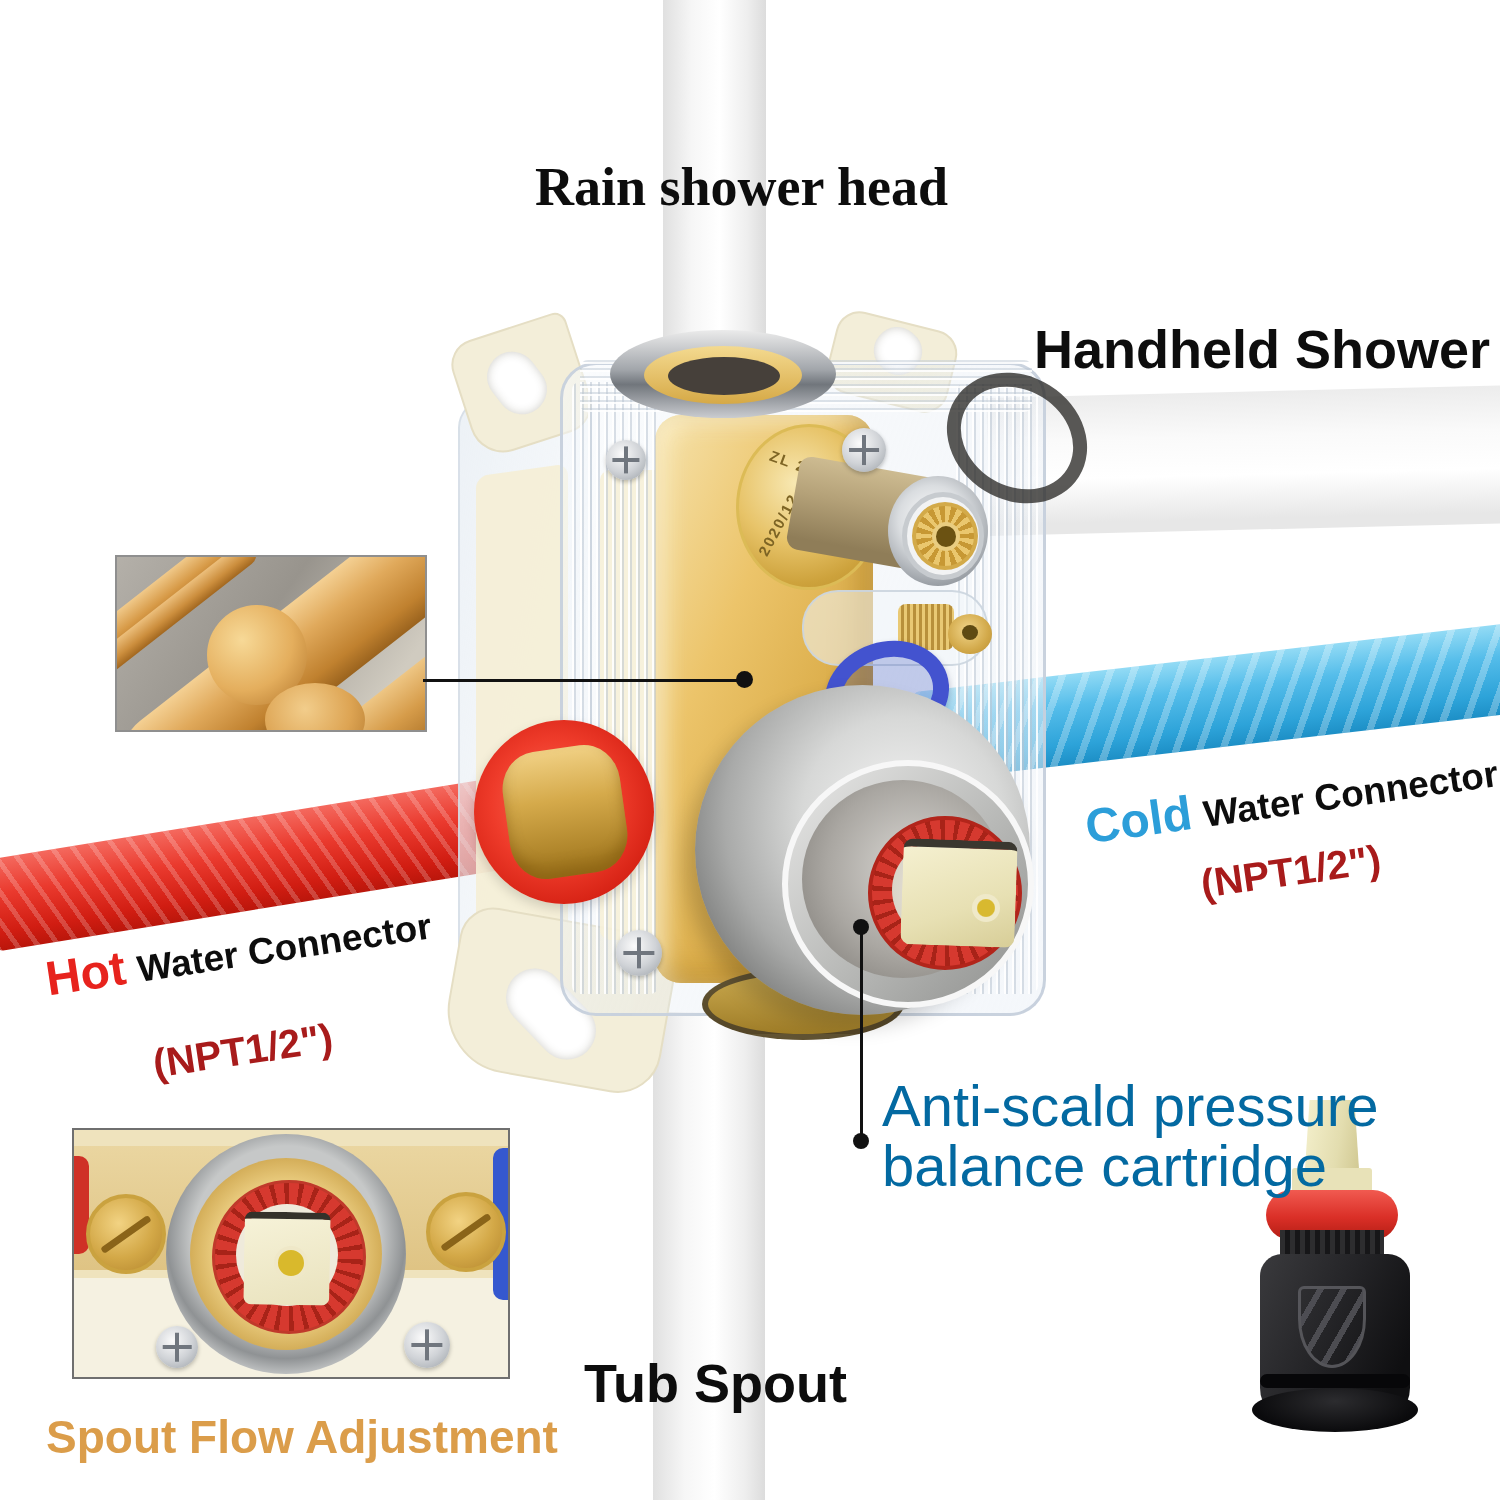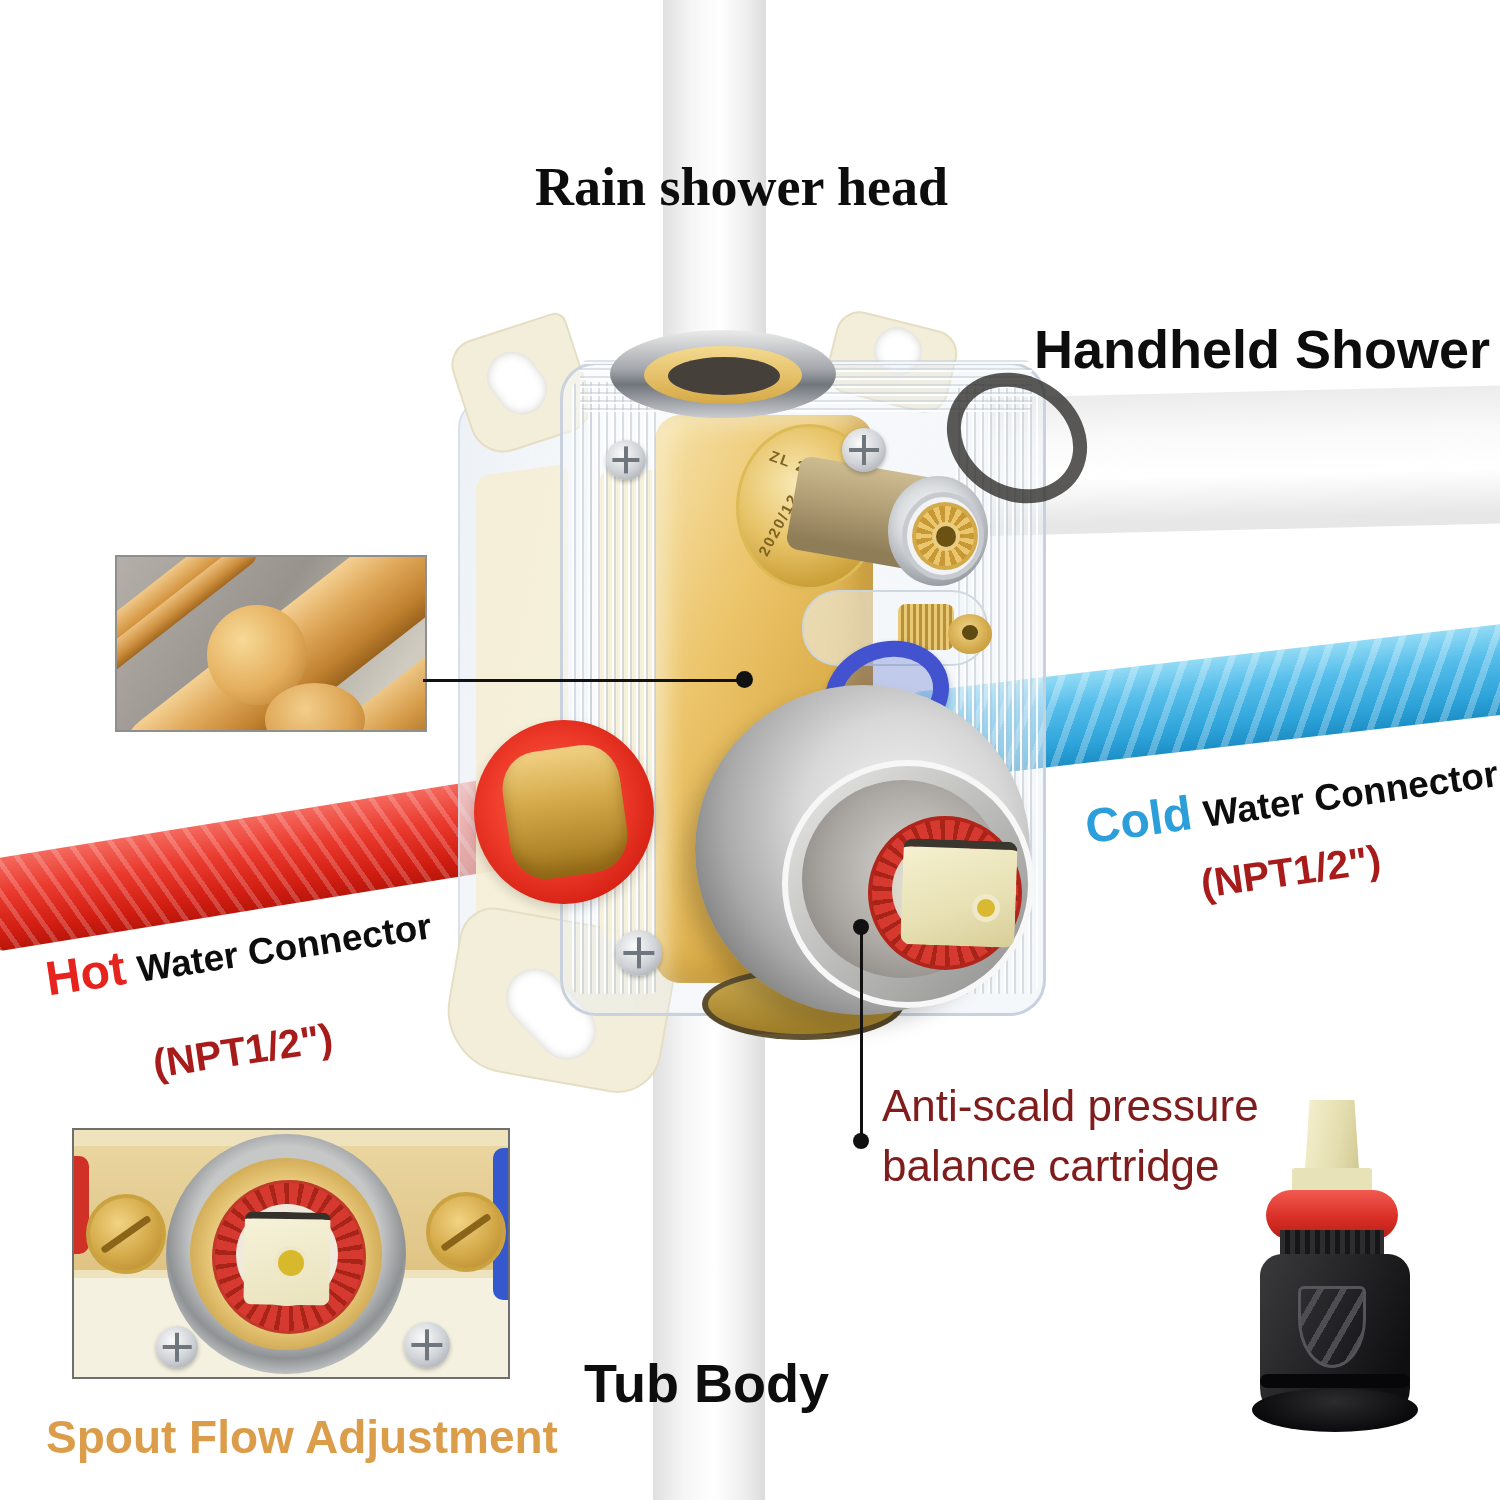--- a/index.html
+++ b/index.html
@@ -106,21 +106,21 @@
   .line{background:#111;z-index:8;}
   .dot{background:#111;border-radius:50%;z-index:8;}
 
   
   .lbl{color:#0d0d0d;font-weight:bold;white-space:nowrap;z-index:10;}
   .t-rain{left:535px;top:156px;font-size:54px;font-family:Liberation Serif, serif;}
   .t-handheld{left:1014px;top:318px;font-size:54px;margin-left:20px;}
   .t-brass{left:132px;top:470px;font-size:56px;color:#D79C4D;}
   .t-tub{left:584px;top:1352px;font-size:54px;}
   .t-flow{left:46px;top:1410px;font-size:46px;color:#DB9D4A;}
-  .t-anti{left:882px;top:1076px;font-size:44px;font-weight:400;line-height:60px;color:#7f1d1d;z-index:10;white-space:nowrap;}
+  .t-anti{left:882px;top:1076px;font-size:58px;font-weight:400;line-height:60px;color:#0369a1;z-index:10;white-space:nowrap;}
   .t-hot{left:42px;top:952px;transform:rotate(-8.5deg);transform-origin:left top;}
   .t-cold{left:1082px;top:800px;transform:rotate(-8deg);transform-origin:left top;}
   .hl-red{color:#E7231D;font-size:48px;font-weight:bold;}
   .hl-blue{color:#2C9ED9;font-size:48px;font-weight:bold;}
   .conn{color:#0d0d0d;font-size:37px;font-weight:bold;margin-left:12px;}
   .npt{font-size:40px;font-weight:bold;color:#A81B1B;white-space:nowrap;z-index:10;}
   .t-hot-npt{left:150px;top:1042px;transform:rotate(-8.5deg);transform-origin:left top;}
   .t-cold-npt{left:1198px;top:862px;transform:rotate(-8deg);transform-origin:left top;}
 
   
@@ -280,21 +280,21 @@
     <div class="abs ct-red"></div>
     <div class="abs ct-neck"></div>
     <div class="abs ct-body"></div>
     <div class="abs ct-shield"></div>
     <div class="abs ct-groove"></div>
     <div class="abs ct-base"></div>
   </div>
 
   <div class="abs lbl t-rain">Rain shower head</div>
   <div class="abs lbl t-handheld">Handheld Shower</div>
-  <div class="abs lbl t-tub">Tub Body</div>
+  <div class="abs lbl t-tub">Tub Spout</div>
   <div class="abs lbl t-flow">Spout Flow Adjustment</div>
 
   <div class="abs t-anti">
     <div>Anti-scald pressure</div>
     <div>balance cartridge</div>
   </div>
 
   <div class="abs lbl t-hot">
     <span class="hl-red">Hot</span><span class="conn">Water Connector</span>
   </div>

